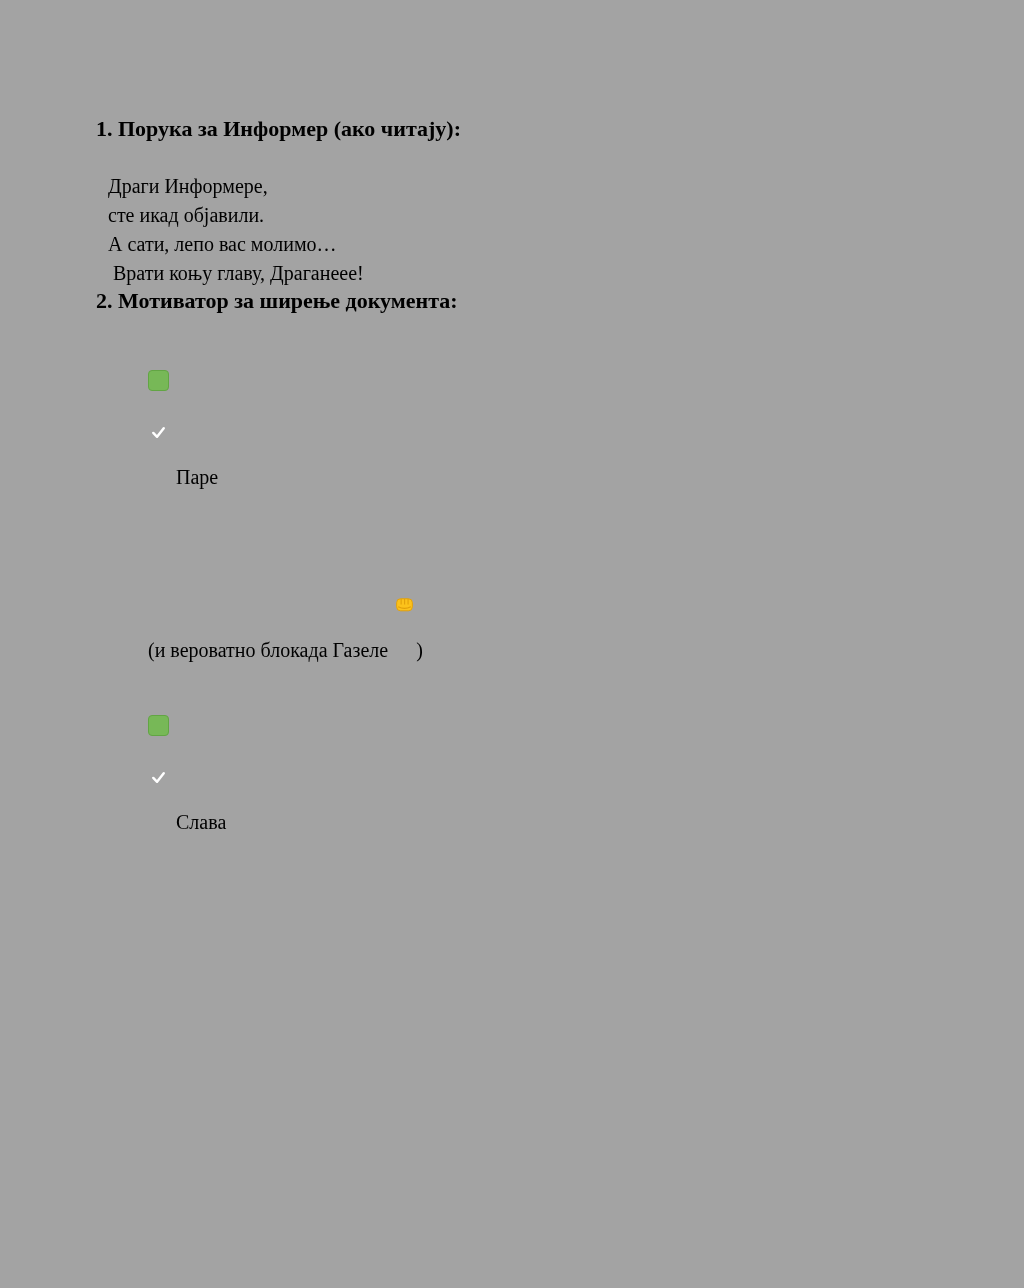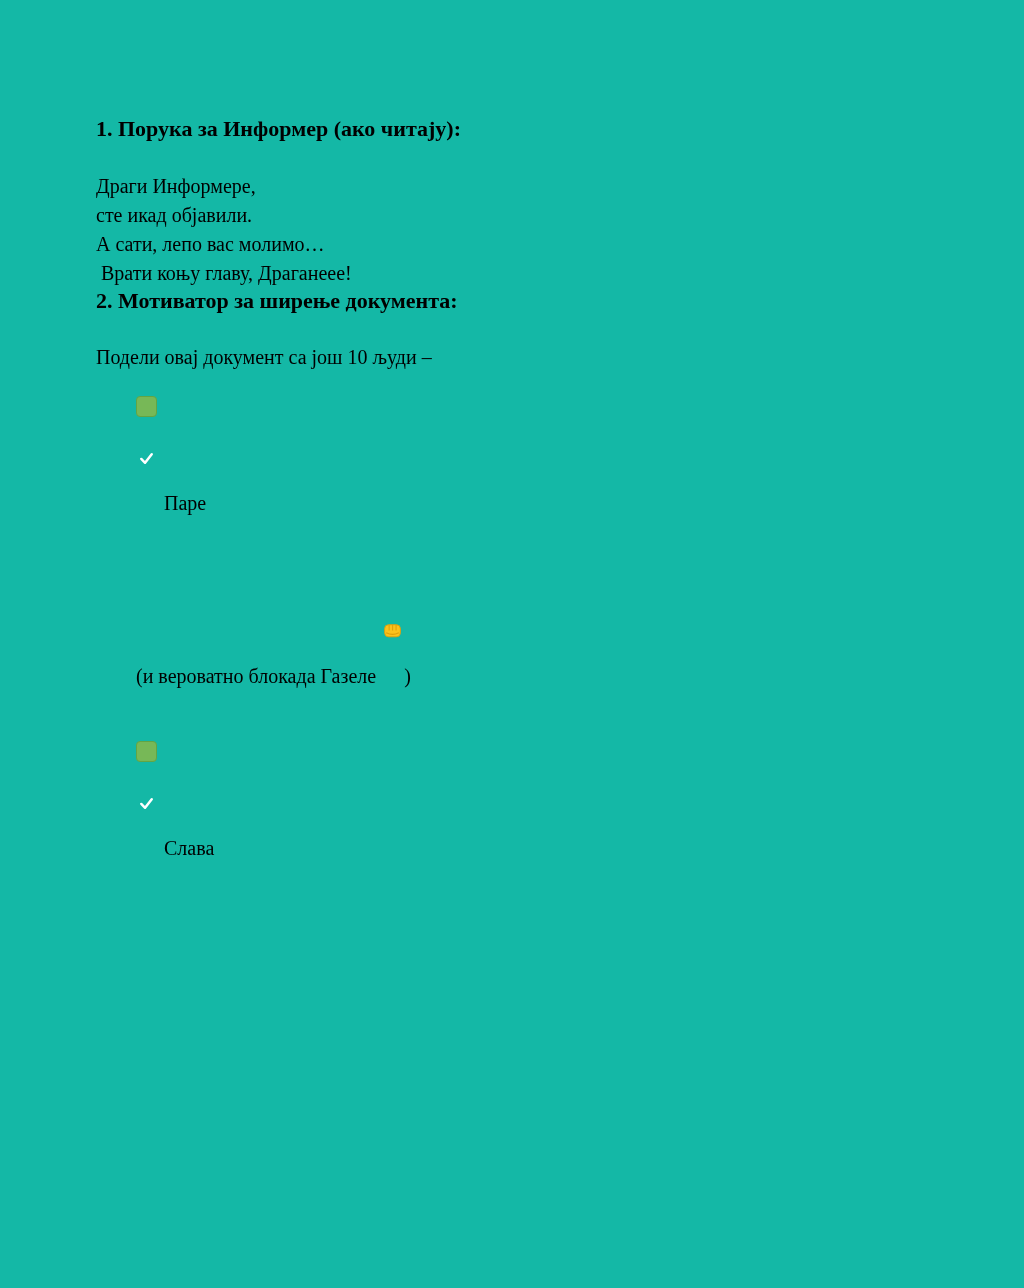--- a/index.html
+++ b/index.html
@@ -4,39 +4,39 @@
 <style>
   html, body {
     margin: 0;
     padding: 0;
     background: #ffffff;
   }
   .page {
     position: relative;
     width: 1024px;
     height: 1288px;
-    background: #14b8a6;
+    background: #a3a3a3;
     overflow: hidden;
     font-family: "Liberation Serif", serif;
     color: #000000;
   }
   .content {
     padding: 0 84px 0 96px;
   }
   .sec-heading {
     margin: 0;
     font-size: 22px;
     font-weight: bold;
     line-height: 26px;
     white-space: pre-wrap;
   }
   .heading-1 { margin-top: 116px; }
   .heading-2 { }
   .para {
-    margin: 30px 0 0 0;
+    margin: 30px 0 0 12px;
     font-size: 20px;
   }
   .para-1 .line { line-height: 29px; }
   .para-2 .line { line-height: 26px; }
   .line {
     white-space: pre-wrap;
   }
   .check-row { line-height: 26px; }
   .emoji {
     display: inline-block;
@@ -66,21 +66,20 @@
     <div class="para para-1">
       <div class="line">Драги Информере,</div>
       <div class="line">сте икад објавили.</div>
       <div class="line">А сати, лепо вас молимо…</div>
       <div class="line"> Врати коњу главу, Драганеее!</div>
     </div>
 
     <h1 class="sec-heading heading-2">2. Мотиватор за ширење документа:</h1>
 
     <div class="para para-2">
-      <div class="line">Подели овај документ са још 10 људи –</div>
 
 
       <div class="line check-row">
         <span class="emoji check-box">
           <svg viewBox="0 0 20 20">
               <polyline points="4.5,10.5 8.5,14.5 15.5,5.5" fill="none" stroke="#ffffff" stroke-width="2.6" stroke-linecap="round" stroke-linejoin="round"></polyline>
             </svg>
         </span><span>Паре</span>
       </div>
 

